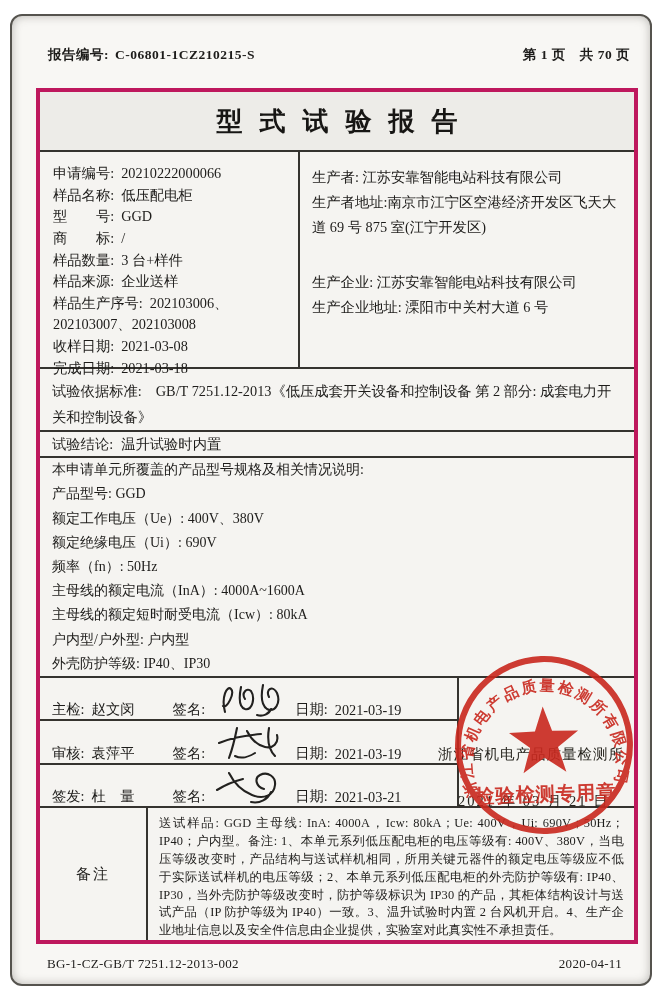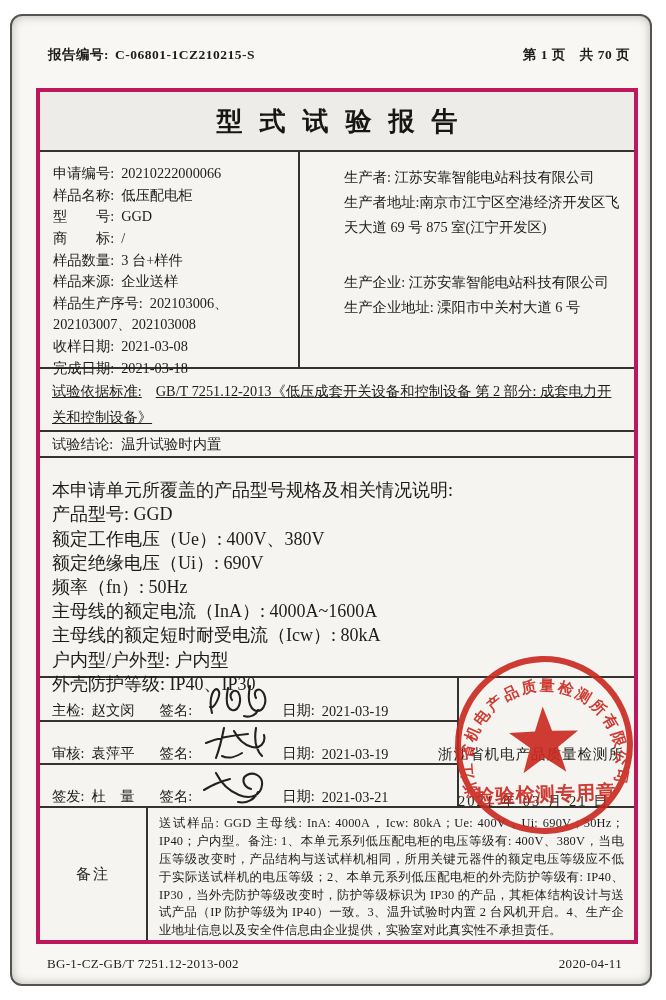--- a/index.html
+++ b/index.html
@@ -23,42 +23,42 @@
   .rpt-table{
     left:36px;top:88px;width:602px;height:856px;border:4px solid #be185d;
     box-sizing:border-box;display:flex;flex-direction:column;background:#f5f4f1;
   }
   .row{box-sizing:border-box;border-bottom:2px solid #35332f;position:relative;}
   .row:last-child{border-bottom:none;}
   .title-row{height:66px;display:flex;align-items:center;justify-content:center;background:#edecE8;}
   .title-row h1{
     margin:0;font-size:26px;font-weight:600;letter-spacing:17px;padding-left:17px;color:#171614;
   }
-  .info-row{height:217px;display:flex;gap:32px;}
+  .info-row{height:217px;display:flex;}
   .cell{box-sizing:border-box;}
   .info-left{width:260px;border-right:2px solid #35332f;padding:11px 8px 0 13px;
     font-size:14.3px;line-height:21.6px;}
   .info-left .line .v{margin-left:7px;}
   .info-right{flex:1;padding:13px 12px 0 12px;font-size:14.3px;line-height:25px;}
   .info-right .para2{margin-top:30px;}
-  .std-row{height:65px;padding:9px 12px 0 12px;font-size:14.3px;line-height:26px;text-decoration:underline;}
+  .std-row{height:65px;padding:9px 12px 0 12px;font-size:14.3px;line-height:26px;}
   .std-row .v{margin-left:14px;}
   .concl-row{height:28px;padding:3px 12px 0 12px;font-size:14.3px;}
   .concl-row .v{margin-left:8px;}
-  .specs-row{height:220px;padding:20px 12px 0 12px;font-size:18px;line-height:24.2px;}
+  .specs-row{height:220px;padding:0 12px 0 12px;font-size:14px;line-height:24.2px;}
   
   .sig-area{height:143px;display:flex;padding:0;}
   .sig-left{width:419px;border-right:2px solid #35332f;box-sizing:border-box;
     display:flex;flex-direction:column;}
   .sig-row{flex:1;border-bottom:2px solid #35332f;display:flex;align-items:flex-end;
     font-size:14.3px;box-sizing:border-box;}
   .sig-row:last-child{border-bottom:none;}
   .sig-row .role{margin-left:12px;}
   .sig-row .name{margin-left:7px;min-width:64px;}
-  .sig-row .slabel{margin-left:4px;font-family:Liberation Serif, serif;}
+  .sig-row .slabel{margin-left:17px;font-family:Liberation Serif, serif;}
   .sig-row .scribble{margin-left:6px;width:76px;height:40px;flex:0 0 auto;}
   .sig-row .dlabel{margin-left:8px;}
   .sig-row .dval{margin-left:7px;}
   .scribble path{fill:none;stroke:#22211f;stroke-width:2.1;stroke-linecap:round;stroke-linejoin:round;}
   .stamp-cell{flex:1;}
   
   .remarks-row{flex:1;display:flex;}
   .rem-label{width:108px;border-right:2px solid #35332f;display:flex;align-items:center;
     justify-content:center;font-size:15px;letter-spacing:2px;box-sizing:border-box;}
   .rem-text{flex:1;padding:7px 10px 0 11px;font-size:12.4px;line-height:17.8px;

